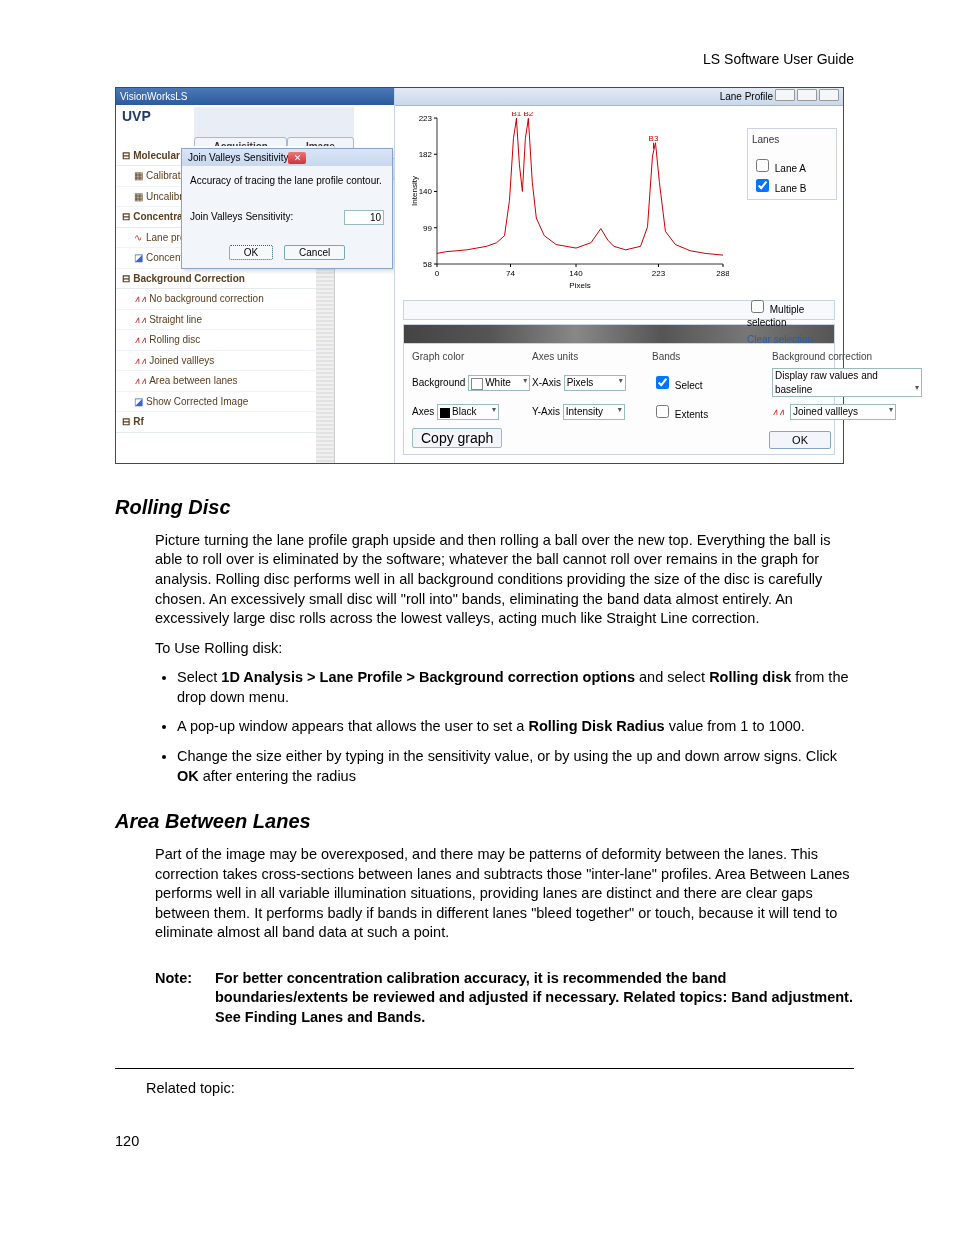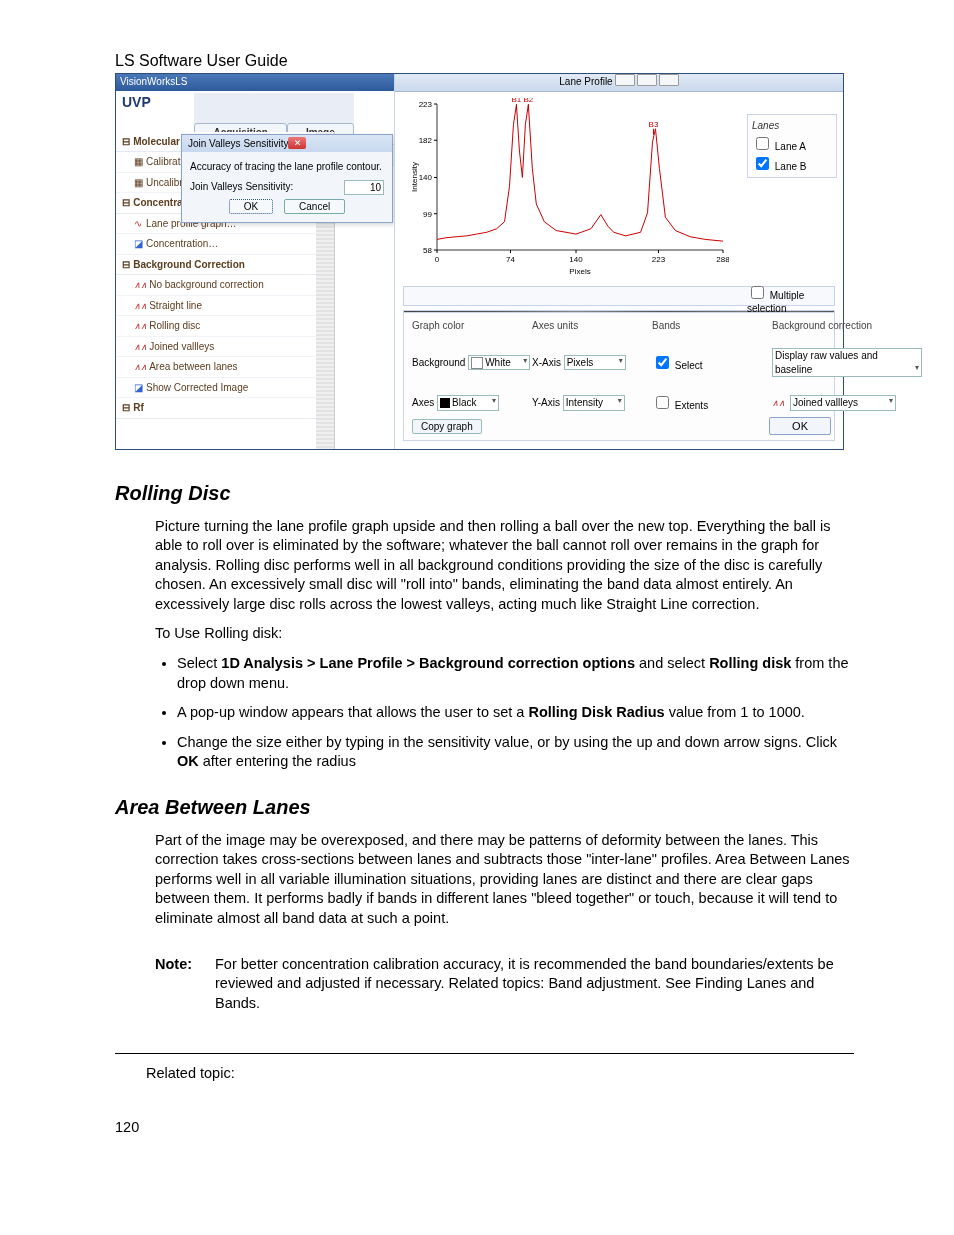--- a/index.html
+++ b/index.html
@@ -6,21 +6,21 @@
     font-family: Arial, Helvetica, sans-serif;
     font-size: 14.5px;
     color: #000;
     background: #fff;
     margin: 0;
     padding: 50px 100px 40px 115px;
     width: 954px;
     box-sizing: border-box;
     line-height: 1.35;
   }
-  .page-header { font-size: 16px; margin-bottom: 1px; }
+  .page-header { font-size: 14px; margin-bottom: 18px; text-align: right; }
   .screenshot {
     width: 727px; height: 375px;
     border: 1px solid #2d4e7a;
     position: relative;
     background: #fff;
     margin-bottom: 30px;
     font-family: Tahoma, Arial, sans-serif;
   }
   .titlebar {
     background: linear-gradient(#4a78b8,#2d5a9a);
@@ -49,63 +49,63 @@
   .popup {
     position:absolute; left:65px; top:60px; width:210px;
     background:#f2f5fa; border:1px solid #8aa3c8; font-size:10px;
     box-shadow:2px 2px 4px rgba(0,0,0,.15);
   }
   .popup-hdr { background:linear-gradient(#d9e5f5,#c7d8ef); padding:2px 6px;
     display:flex; justify-content:flex-start; align-items:center; }
   .popup-close { background:linear-gradient(#e77,#c33); color:#fff;
     width:18px; height:12px; border-radius:2px; font-size:9px; text-align:center; line-height:12px;}
   .popup-body { padding:8px; }
-  .popup-row { margin:6px 0; }
+  .popup-row { margin:22px 0; }
   .popup-input { width:34px; font-size:10px; text-align:right; border:1px solid #9bb; background:#fff; float:right;}
   .popup-btns { text-align:center; }
   .pbtn { font-size:10px; padding:1px 14px; margin:0 4px; border:1px solid #7aa; background:#f6f9fc; border-radius:2px;}
   .pbtn.ok { border:1px dotted #358; }
   .right-panel {
     position:absolute; left:278px; right:0; top:0; bottom:0;
     border-left:1px solid #c7d3e6;
   }
   .rp-title {
     background:linear-gradient(#e2eaf5,#c9d8ec); height:17px; font-size:10px;
-    display:flex; align-items:center; justify-content:center; padding:0 4px;
+    display:flex; align-items:center; justify-content:flex-end; padding:0 4px;
     border-bottom:1px solid #a9b8cf;
   }
   .winbtns span{ display:inline-block; width:18px; height:10px; border:1px solid #999;
     background:#f4f6f8; margin-left:2px; border-radius:1px;}
   .chart-area { position:relative; height:190px; background:#fff; }
   svg.chart { position:absolute; left:14px; top:6px; }
   .lanes-box { position:absolute; right:6px; top:22px; width:80px; font-size:10px;
     border:1px solid #cad4e4; padding:4px; background:#fdfdfd;}
-  .lanes-hdr{ font-size:10px; margin-bottom:2px; color:#333;font-style:italic;}
+  .lanes-hdr{ font-size:10px; margin-bottom:10px; color:#333;}
   .chk{ display:block; font-size:10px;}
   .midstrips { padding:0 8px; }
   .strip { height:18px; border:1px solid #c7d3e6; margin:4px 0; background:#f7f9fc;}
   .strip.dark { background:linear-gradient(90deg,#444,#555 20%,#888 40%,#555 60%,#777 80%,#555);}
   .rctrl { position:absolute; right:6px; top:206px; width:90px; font-size:10px;}
   .rctrl label{ display:block; margin:3px 0;}
   .rlink { color:#2a5caa; }
   .opts {
     position:absolute; left:8px; right:8px; bottom:8px;
     border:1px solid #cad4e4; padding:6px 8px; font-size:10px;
     background:#fdfdfd;
   }
-  .opts-grid{ display:grid; grid-template-columns: 120px 120px 120px 150px; row-gap:16px; align-items:center;}
+  .opts-grid{ display:grid; grid-template-columns: 120px 120px 120px 150px; row-gap:5px; align-items:center;}
   .opts-hdr{ color:#444; }
   .sel { border:1px solid #9bb; background:#fff; font-size:10px; padding:0 12px 0 2px; display:inline-block; min-width:46px; position:relative;}
   .sel::after{content:"▾"; position:absolute; right:2px; font-size:8px; color:#555;}
   .swatch{ display:inline-block; width:10px; height:10px; vertical-align:middle; margin-right:2px;}
   .sw-white{ background:#fff; border:1px solid #888;}
   .sw-black{ background:#000;}
   .okbtn { position:absolute; right:12px; bottom:14px; font-size:11px; padding:2px 22px;
     border:1px solid #8aa3c8; background:#f2f6fb; border-radius:2px;}
-  .copybtn{ font-size:10px; padding:1px 8px; border:1px solid #9bb; background:#f2f6fb; border-radius:2px;}
+  .copybtn{ font-size:14px; padding:1px 8px; border:1px solid #9bb; background:#f2f6fb; border-radius:2px;}
   .bc-icon{ color:#c33; font-style:italic; font-size:9px; margin-right:2px;}
 
   h2.section { font-style: italic; font-weight: bold; font-size: 20px; margin: 22px 0 10px 0;}
   .body-block { margin-left: 40px; }
   .body-block p { margin: 10px 0;}
   ul.bullets { margin: 8px 0 8px 22px; padding:0;}
   ul.bullets li { margin: 10px 0; }
   .note-row { display:flex; margin: 26px 0 0 40px;}
   .note-row .nlabel{ font-weight:bold; width:60px;}
   hr.rule{ border:none; border-top:1px solid #000; margin:40px 0 10px 0;}
@@ -277,19 +277,19 @@
   </ul>
 </div>
 
 <h2 class="section">Area Between Lanes</h2>
 <div class="body-block">
   <p>Part of the image may be overexposed, and there may be patterns of deformity between the lanes. This correction takes cross-sections between lanes and subtracts those "inter-lane" profiles. Area Between Lanes performs well in all variable illumination situations, providing lanes are distinct and there are clear gaps between them. It performs badly if bands in different lanes "bleed together" or touch, because it will tend to eliminate almost all band data at such a point.</p>
 </div>
 
 <div class="note-row">
   <div class="nlabel"><span>Note</span>:</div>
-  <div style="flex:1;">For better concentration calibration accuracy, it is recommended the band boundaries/extents be reviewed and adjusted if necessary. Related topics: Band adjustment. See Finding Lanes and Bands.</div>
+  <div style="flex:1;font-weight:bold;">For better concentration calibration accuracy, it is recommended the band boundaries/extents be reviewed and adjusted if necessary. Related topics: Band adjustment. See Finding Lanes and Bands.</div>
 </div>
 
 <hr class="rule">
 <div class="related">Related topic:</div>
 
 <div class="pagenum">120</div>
 
 </body></html>

